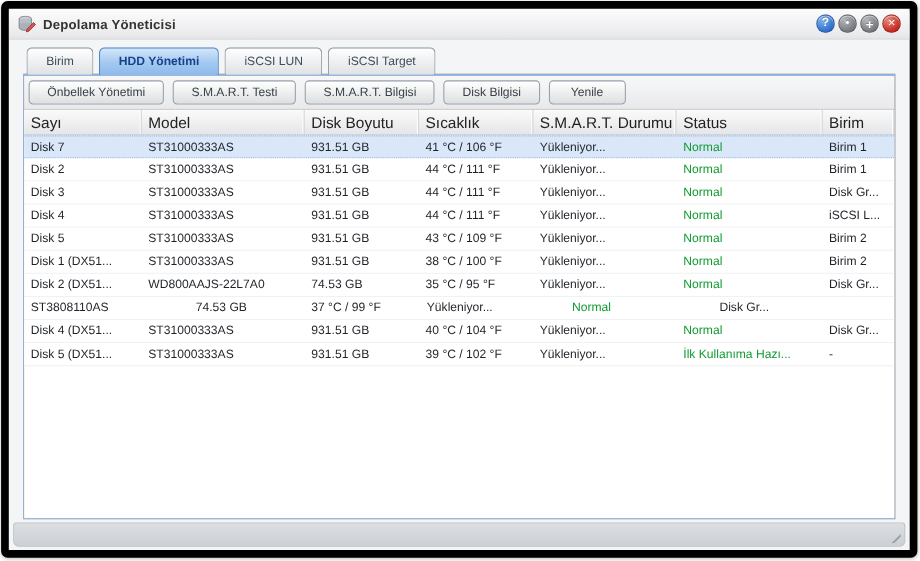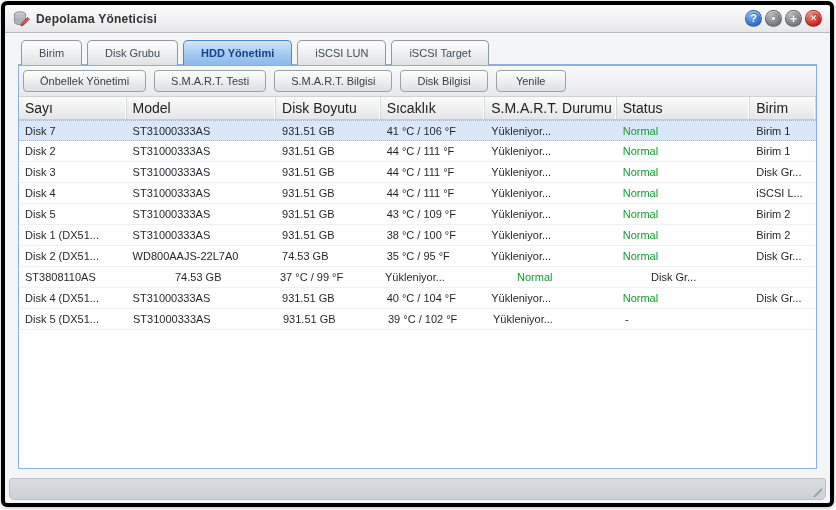--- a/index.html
+++ b/index.html
@@ -1,20 +1,20 @@
 <!DOCTYPE html>
 <html style="--green: #129b32; --sel-blue: #d9e7f8; --panel-blue: #8cb0dd;"><head>
 <meta charset="utf-8">
 <style>
   * { margin:0; padding:0; box-sizing:border-box; }
   html,body { width:836px; height:510px; background:#ffffff; font-family:"Liberation Sans","DejaVu Sans",sans-serif; }
 
   .window {
     position:absolute; left:1px; top:1px; width:833px; height:506px;
-    background:#f4f5f6; border:4px solid #000000; border-radius:6px;
+    background:#f4f5f6; border:7px solid #000000; border-radius:6px;
     box-shadow:0 1px 4px rgba(0,0,0,.25); overflow:hidden;
   }
 
   
   .titlebar {
     height:28px; display:flex; align-items:center; padding:0 8px;
     background:linear-gradient(#fcfcfd,#ececee 80%,#e6e6e8);
     border-bottom:1px solid #b9babc; border-radius:5px 5px 0 0;
   }
   .title-icon { width:17px; height:16px; margin-right:6px; flex:0 0 auto; }
@@ -125,21 +125,20 @@
       <div class="ctrl ctrl-help">?</div>
       <div class="ctrl ctrl-min">•</div>
       <div class="ctrl ctrl-max">+</div>
       <div class="ctrl ctrl-close">✕</div>
     </div>
   </div>
 
   <div class="body">
     <div class="tab-strip">
         <div class="tab">Birim</div>
-        <div class="tab">Disk Grubu</div>
         <div class="tab active">HDD Yönetimi</div>
         <div class="tab">iSCSI LUN</div>
         <div class="tab">iSCSI Target</div>
       </div>
     <div class="panel">
       <div class="toolbar">
           <div class="tbtn">Önbellek Yönetimi</div>
           <div class="tbtn">S.M.A.R.T. Testi</div>
           <div class="tbtn">S.M.A.R.T. Bilgisi</div>
           <div class="tbtn">Disk Bilgisi</div>
@@ -235,20 +234,21 @@
               <div class="cell cell-smart" style="width: 132px;">Yükleniyor...</div>
               <div class="cell cell-status" style="width: 134px;">Normal</div>
               <div class="cell cell-volume" style="width: 66px;">Disk Gr...</div>
             </div>
             <div class="row">
               <div class="cell cell-num" style="width: 108px;">Disk 5 (DX51...</div>
               <div class="cell cell-model" style="width: 150px;">ST31000333AS</div>
               <div class="cell cell-size" style="width: 105px;">931.51 GB</div>
               <div class="cell cell-temp" style="width: 105px;">39 °C / 102 °F</div>
               <div class="cell cell-smart" style="width: 132px;">Yükleniyor...</div>
+              <div class="cell cell-status" style="width: 134px;">İlk Kullanıma Hazı...</div>
               <div class="cell cell-volume" style="width: 66px;">-</div>
             </div>
           </div>
       </div>
     </div>
   </div>
 
   <div class="footer">
     <div class="resize-grip"></div>
   </div>

